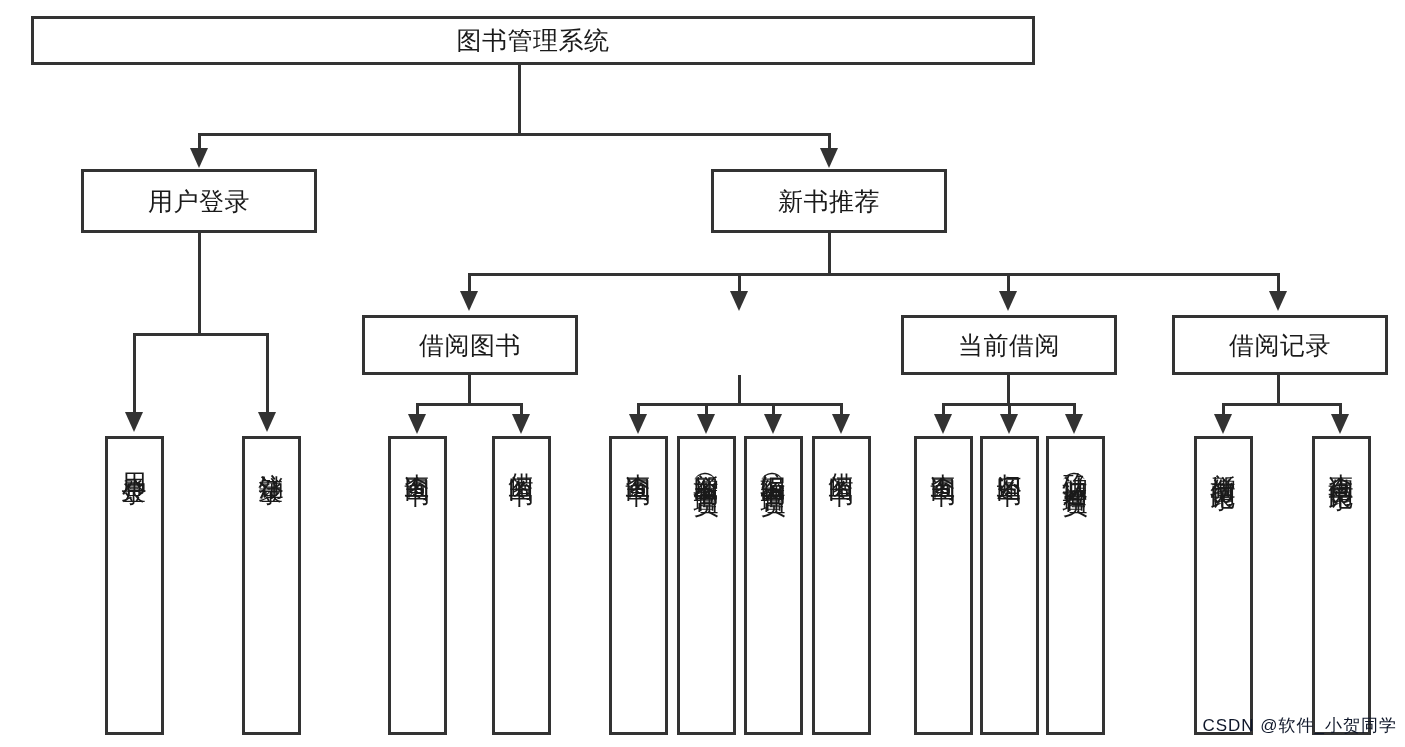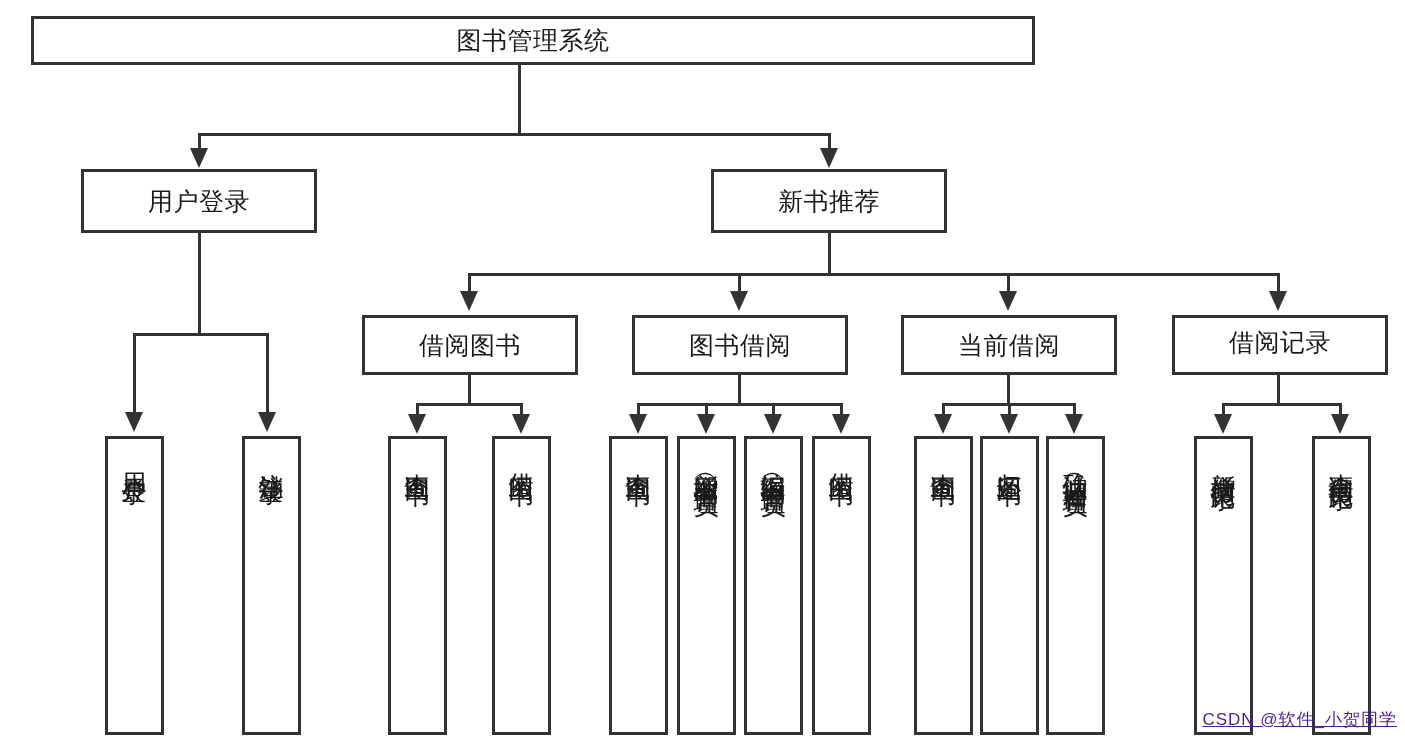--- a/index.html
+++ b/index.html
@@ -63,27 +63,26 @@
     position:absolute;
     width:0;height:0;
     border-left:9px solid transparent;
     border-right:9px solid transparent;
     border-top:20px solid #333333;
     z-index:2;
   }
   
   #watermark{
     position:absolute;
-    right:8px;bottom:16px;
+    right:8px;bottom:10px;
     font-size:17px;
-    color:#4c1d95;
+    color:#0f172a;
     letter-spacing:1px;
     z-index:5;
     white-space:nowrap;
-    text-decoration:underline;
   }
 </style>
 </head>
 <body>
 
 <div id="diagram">
 
   <div class="node h root" style="left:18px;top:16px;width:1004px;height:49px;margin-left:13px;">
     <span class="label">图书管理系统</span>
   </div>
@@ -119,27 +118,24 @@
   <div class="ln v" style="left:738px;top:273px;width:3px;height:20px;"></div>
   <div class="arrow" style="left:730px;top:291px;"></div>
   <div class="ln v" style="left:1007px;top:273px;width:3px;height:20px;"></div>
   <div class="arrow" style="left:999px;top:291px;"></div>
   <div class="ln v" style="left:1277px;top:273px;width:3px;height:20px;"></div>
   <div class="arrow" style="left:1269px;top:291px;"></div>
 
   <div class="node h" style="left:362px;top:315px;width:216px;height:60px;">
     <span class="label">借阅图书</span>
   </div>
-  <div class="node h" style="left:632px;top:315px;width:216px;height:60px;">
-    <span class="label">图书借阅</span>
-  </div>
   <div class="node h" style="left:901px;top:315px;width:216px;height:60px;align-items:center;">
     <span class="label">当前借阅</span>
   </div>
-  <div class="node h" style="left:1172px;top:315px;width:216px;height:60px;font-family:Liberation Mono, monospace;">
+  <div class="node h" style="left:1172px;top:315px;width:216px;height:60px;">
     <span class="label">借阅记录</span>
   </div>
 
   <div class="ln v" style="left:468px;top:375px;width:3px;height:30px;"></div>
   <div class="ln h" style="left:416px;top:403px;width:107px;height:3px;"></div>
   <div class="ln v" style="left:416px;top:403px;width:3px;height:14px;"></div>
   <div class="arrow" style="left:408px;top:414px;"></div>
   <div class="ln v" style="left:520px;top:403px;width:3px;height:14px;"></div>
   <div class="arrow" style="left:512px;top:414px;"></div>
 

